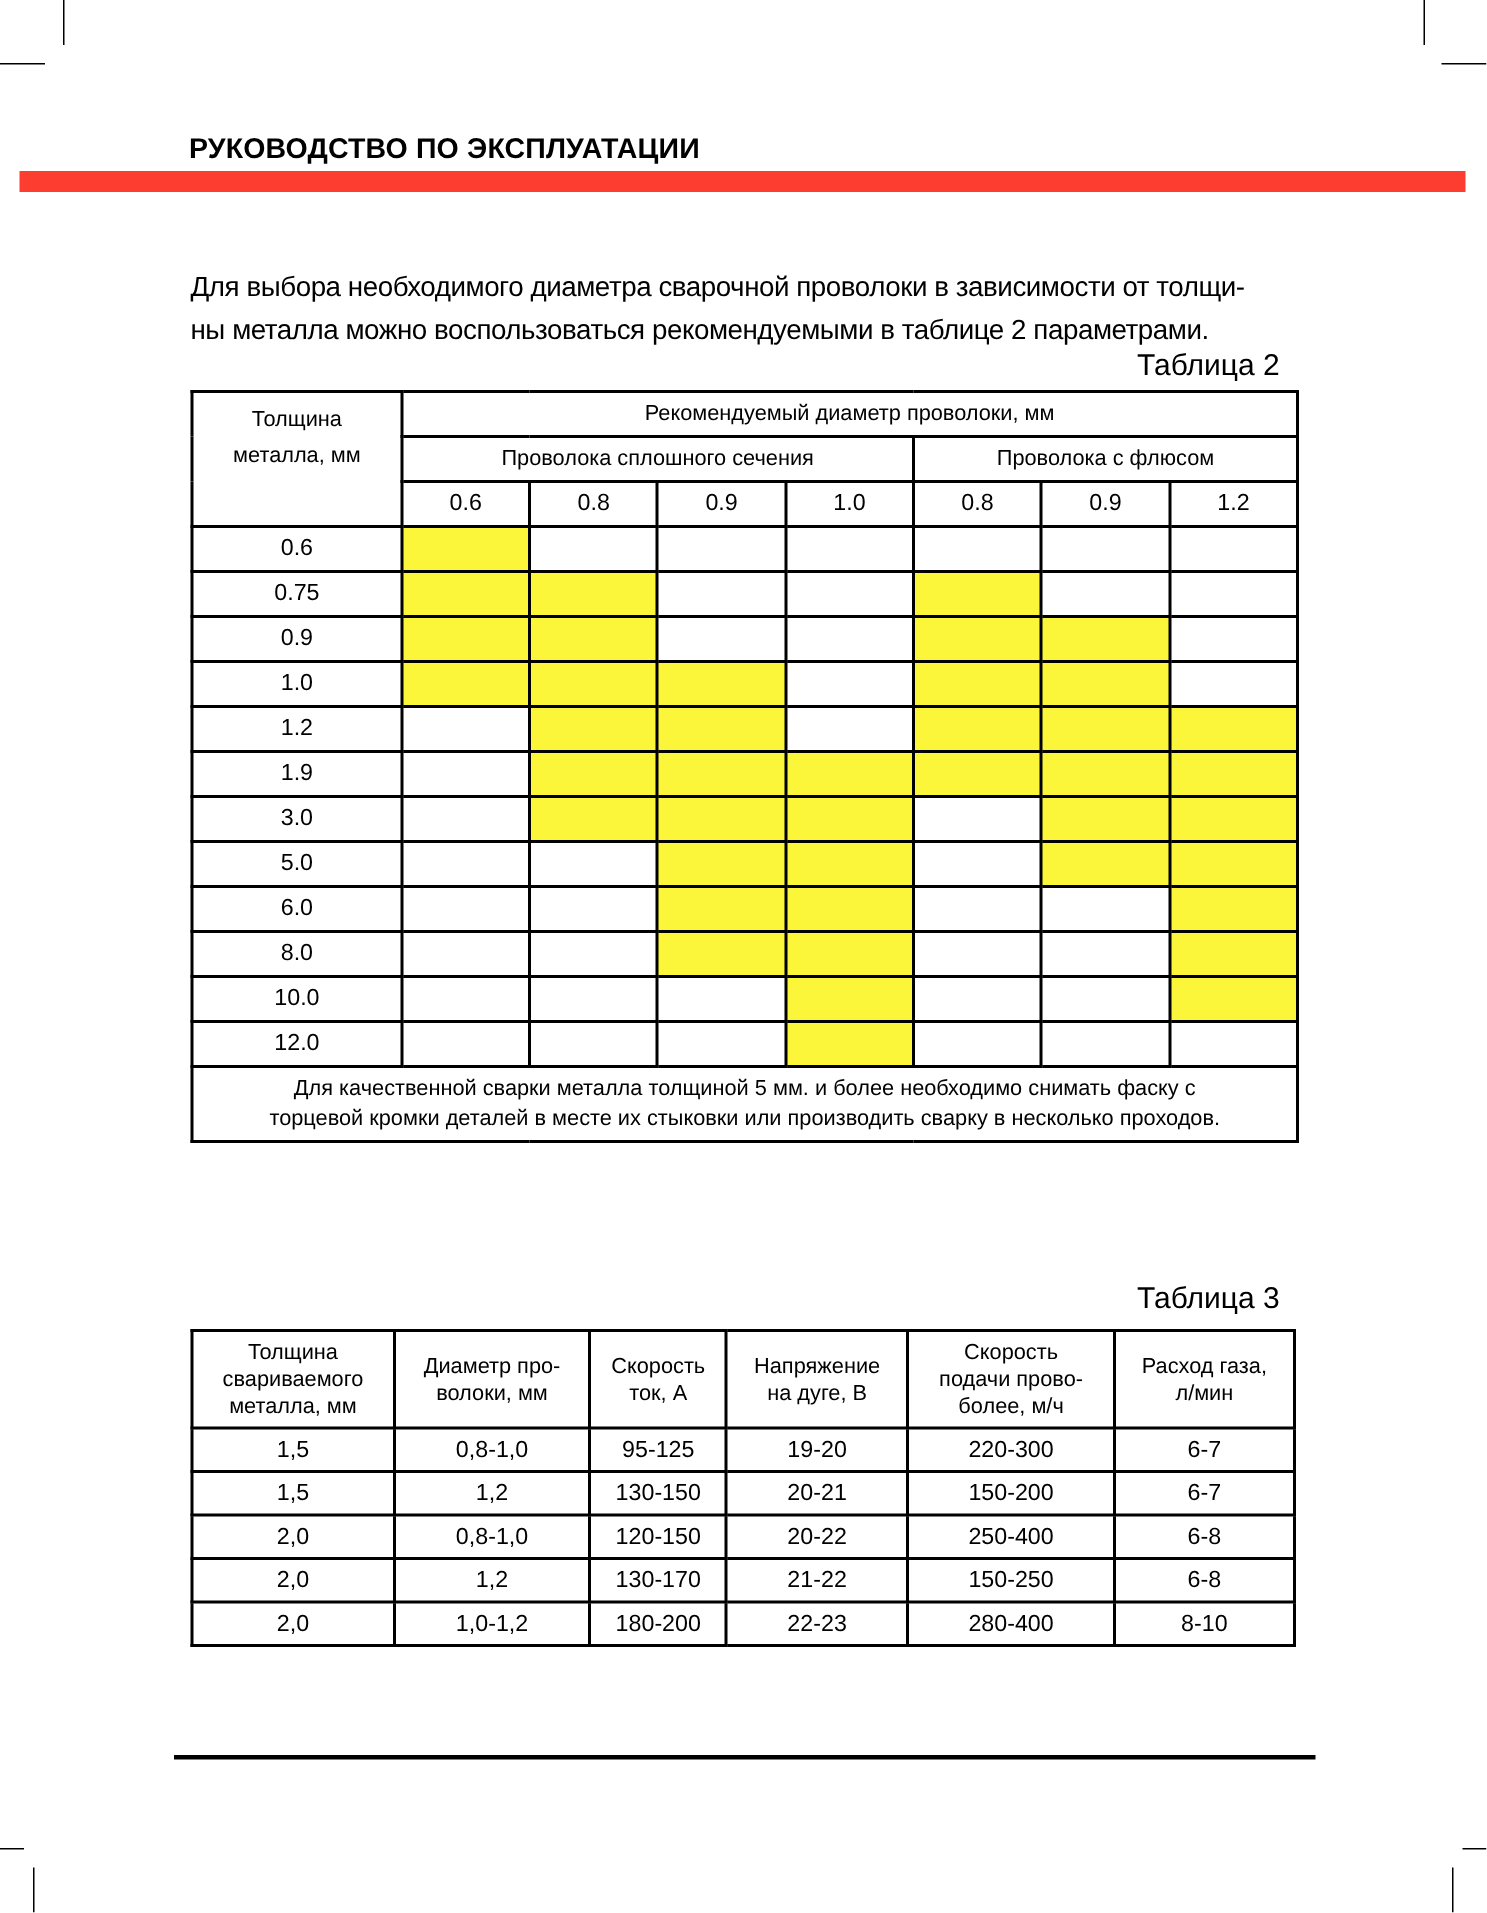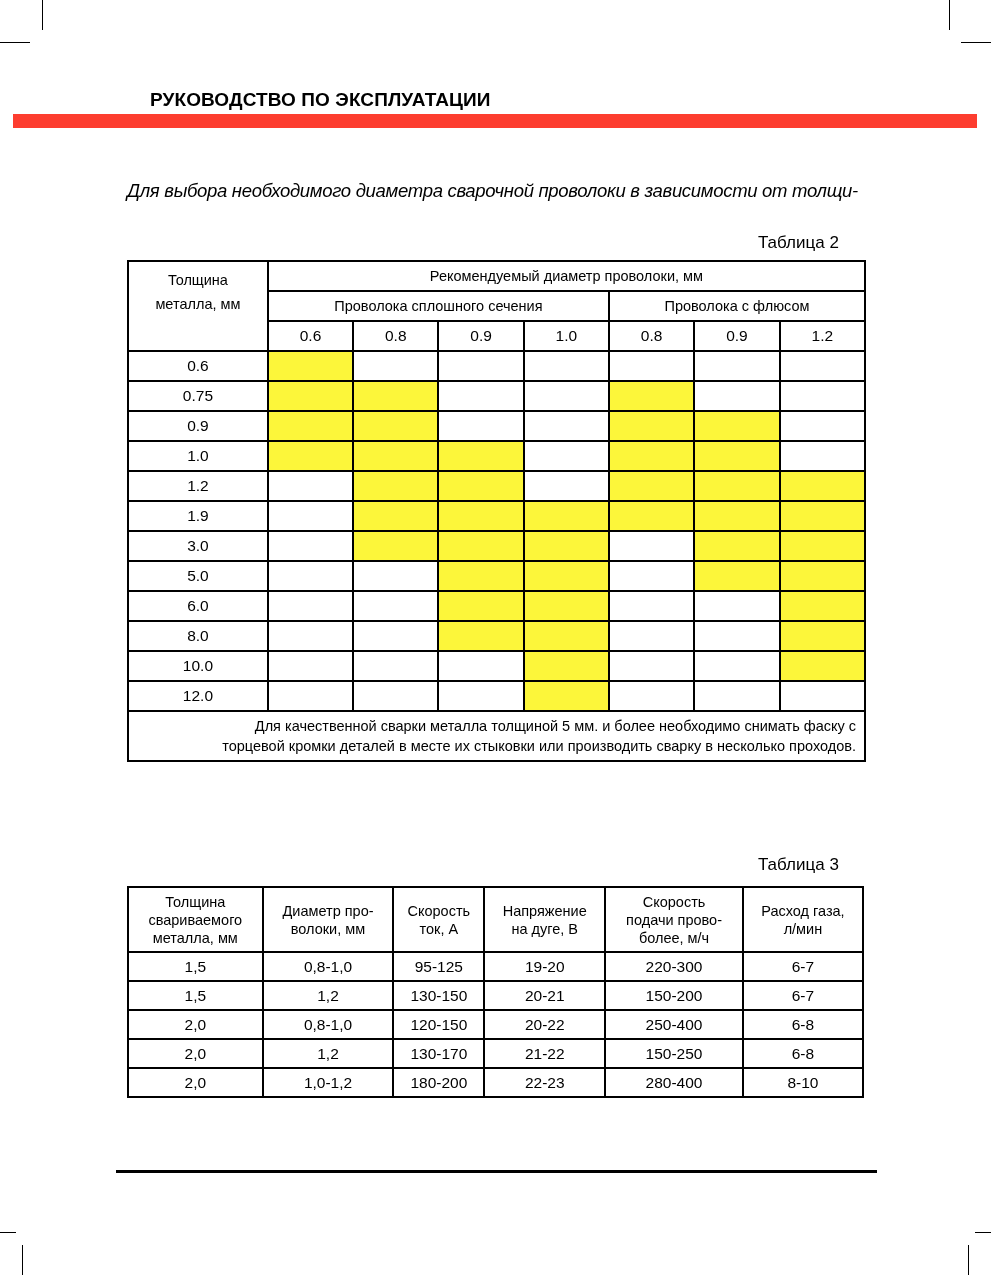--- a/index.html
+++ b/index.html
@@ -1,34 +1,34 @@
 <!DOCTYPE html>
 <html><head>
 <meta charset="utf-8">
 <style>
   html, body { margin: 0; padding: 0; background: #ffffff; }
   body { width: 991px; height: 1275px; position: relative; overflow: hidden;
          font-family: "Liberation Sans", sans-serif; color: #000; }
   .crop { position: absolute; background: #000; }
-  .header-title { position: absolute; left: 126px; top: 89px; font-size: 19px; font-weight: bold; letter-spacing: 0.1px; margin-left: 24px; }
+  .header-title { position: absolute; left: 126px; top: 89px; font-size: 19px; font-weight: bold; letter-spacing: 0.1px; }
   .red-bar { position: absolute; left: 13px; top: 114px; width: 964px; height: 14px; }
   .para { position: absolute; left: 127px; font-size: 18.5px; line-height: 29px; letter-spacing: -0.3px; }
-  .para1 { top: 176px; width: 745px; font-style: italic; }
+  .para1 { top: 176px; width: 745px; }
   .para2 { top: 784px; width: 745px; }
   .para2 .line2 { letter-spacing: -0.9px; }
-  .caption { position: absolute; font-size: 17px; text-align: right; }
+  .caption { position: absolute; font-size: 20px; text-align: right; }
   .cap2 { left: 758px; top: 233px; }
   .cap3 { left: 758px; top: 855px; }
   table { position: absolute; border-collapse: collapse; }
   td { border: 2px solid #000; text-align: center; padding: 0; }
   #t2 { left: 127px; top: 260px; width: 739px; font-size: 15.5px; }
   #t2 td { height: 28px; }
   #t2 .hdr-small { font-size: 14.5px; }
   #t2 .col-thick { width: 140px; }
-  #t2 .note { text-align: right; font-size: 14.5px; line-height: 20px; padding: 4px 8px; height: auto; }
+  #t2 .note { text-align: center; font-size: 14.5px; line-height: 20px; padding: 4px 8px; height: auto; }
   #t2 .thick-hdr { vertical-align: top; padding-top: 6px; line-height: 24px; font-size: 14.5px; }
   #t3 { left: 127px; top: 886px; width: 737px; font-size: 15.5px; }
   #t3 .h { font-size: 14.5px; line-height: 18px; height: 63px; }
   #t3 td.v { height: 27px; }
   .footer-line { position: absolute; left: 116px; top: 1170px; width: 761px; height: 3px; background: #000; }
 </style>
 </head>
 <body>
 
 <div class="crop" style="left:42px;top:0;width:1px;height:30px;"></div>
@@ -38,20 +38,21 @@
 <div class="crop" style="left:0;top:1232px;width:16px;height:1px;"></div>
 <div class="crop" style="left:22px;top:1245px;width:1px;height:30px;"></div>
 <div class="crop" style="left:975px;top:1232px;width:16px;height:1px;"></div>
 <div class="crop" style="left:968px;top:1245px;width:1px;height:30px;"></div>
 
 <div class="header-title">РУКОВОДСТВО ПО ЭКСПЛУАТАЦИИ</div>
 <div class="red-bar" id="redbar" style="background: rgb(253, 61, 47);"></div>
 
 <div class="para para1">
   <div>Для выбора необходимого диаметра сварочной проволоки в зависимости от толщи-</div>
+  <div>ны металла можно воспользоваться рекомендуемыми в таблице 2 параметрами.</div>
 </div>
 <div class="caption cap2">Таблица 2</div>
 
 <table id="t2">
   <tbody id="t2body">
     <tr>
       <td class="col-thick thick-hdr" rowspan="3">
         <div>Толщина</div>
         <div>металла, мм</div>
       </td>

